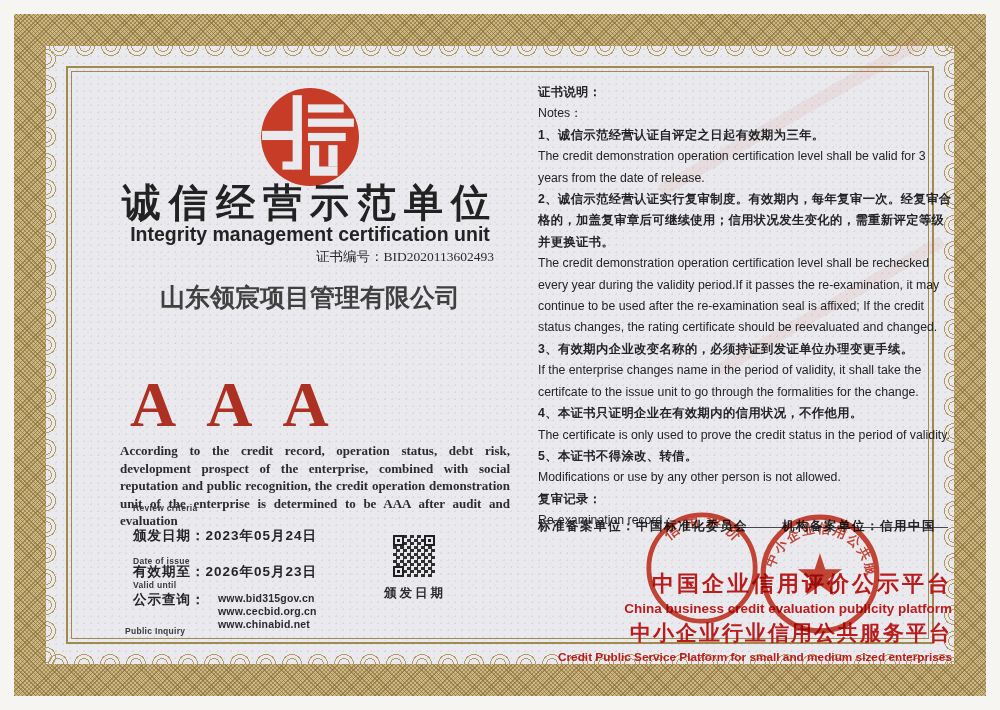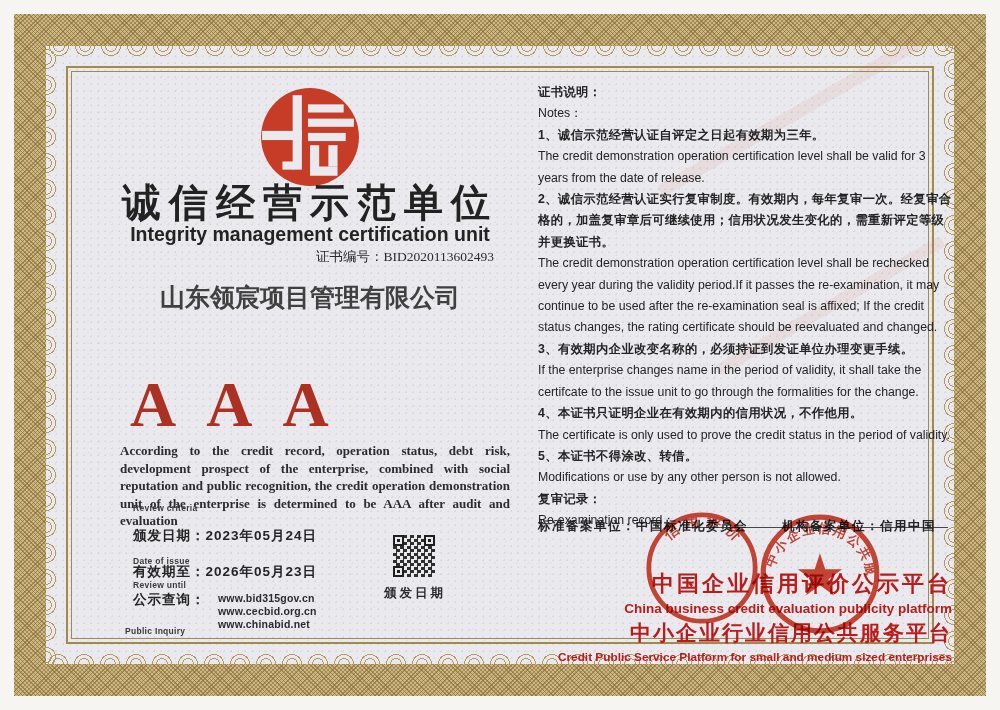--- a/index.html
+++ b/index.html
@@ -114,21 +114,21 @@
   <div class="abs company">山东领宸项目管理有限公司</div>
   <div class="abs rating" style="color:#ad3123;">AAA</div>
   <div class="abs st-en">According to the credit record, operation status, debt risk, development prospect of the enterprise, combined with social reputation and public recognition, the credit operation demonstration unit of the enterprise is determined to be AAA after audit and evaluation</div>
 
   <div class="abs fsub" style="left:133px;top:503px;">Review criteria</div>
 
   <div class="abs field" style="left:133px;top:527px;"><span>颁发日期：</span><span>2023年05月24日</span></div>
   <div class="abs fsub" style="left:133px;top:544px;margin-top:12px;">Date of issue</div>
 
   <div class="abs field" style="left:133px;top:563px;"><span>有效期至：</span><span>2026年05月23日</span></div>
-  <div class="abs fsub" style="left:133px;top:580px;">Review until</div>
+  <div class="abs fsub" style="left:133px;top:580px;">Valid until</div>
 
   <div class="abs field" style="left:133px;top:591px;">公示查询：</div>
   <div class="abs sites" style="left:218px;top:592px;">
     <div>www.bid315gov.cn</div>
     <div>www.cecbid.org.cn</div>
     <div>www.chinabid.net</div>
   </div>
   <div class="abs fsub" style="left:125px;top:626px;">Public Inquiry</div>
 
   <div class="abs qr">

